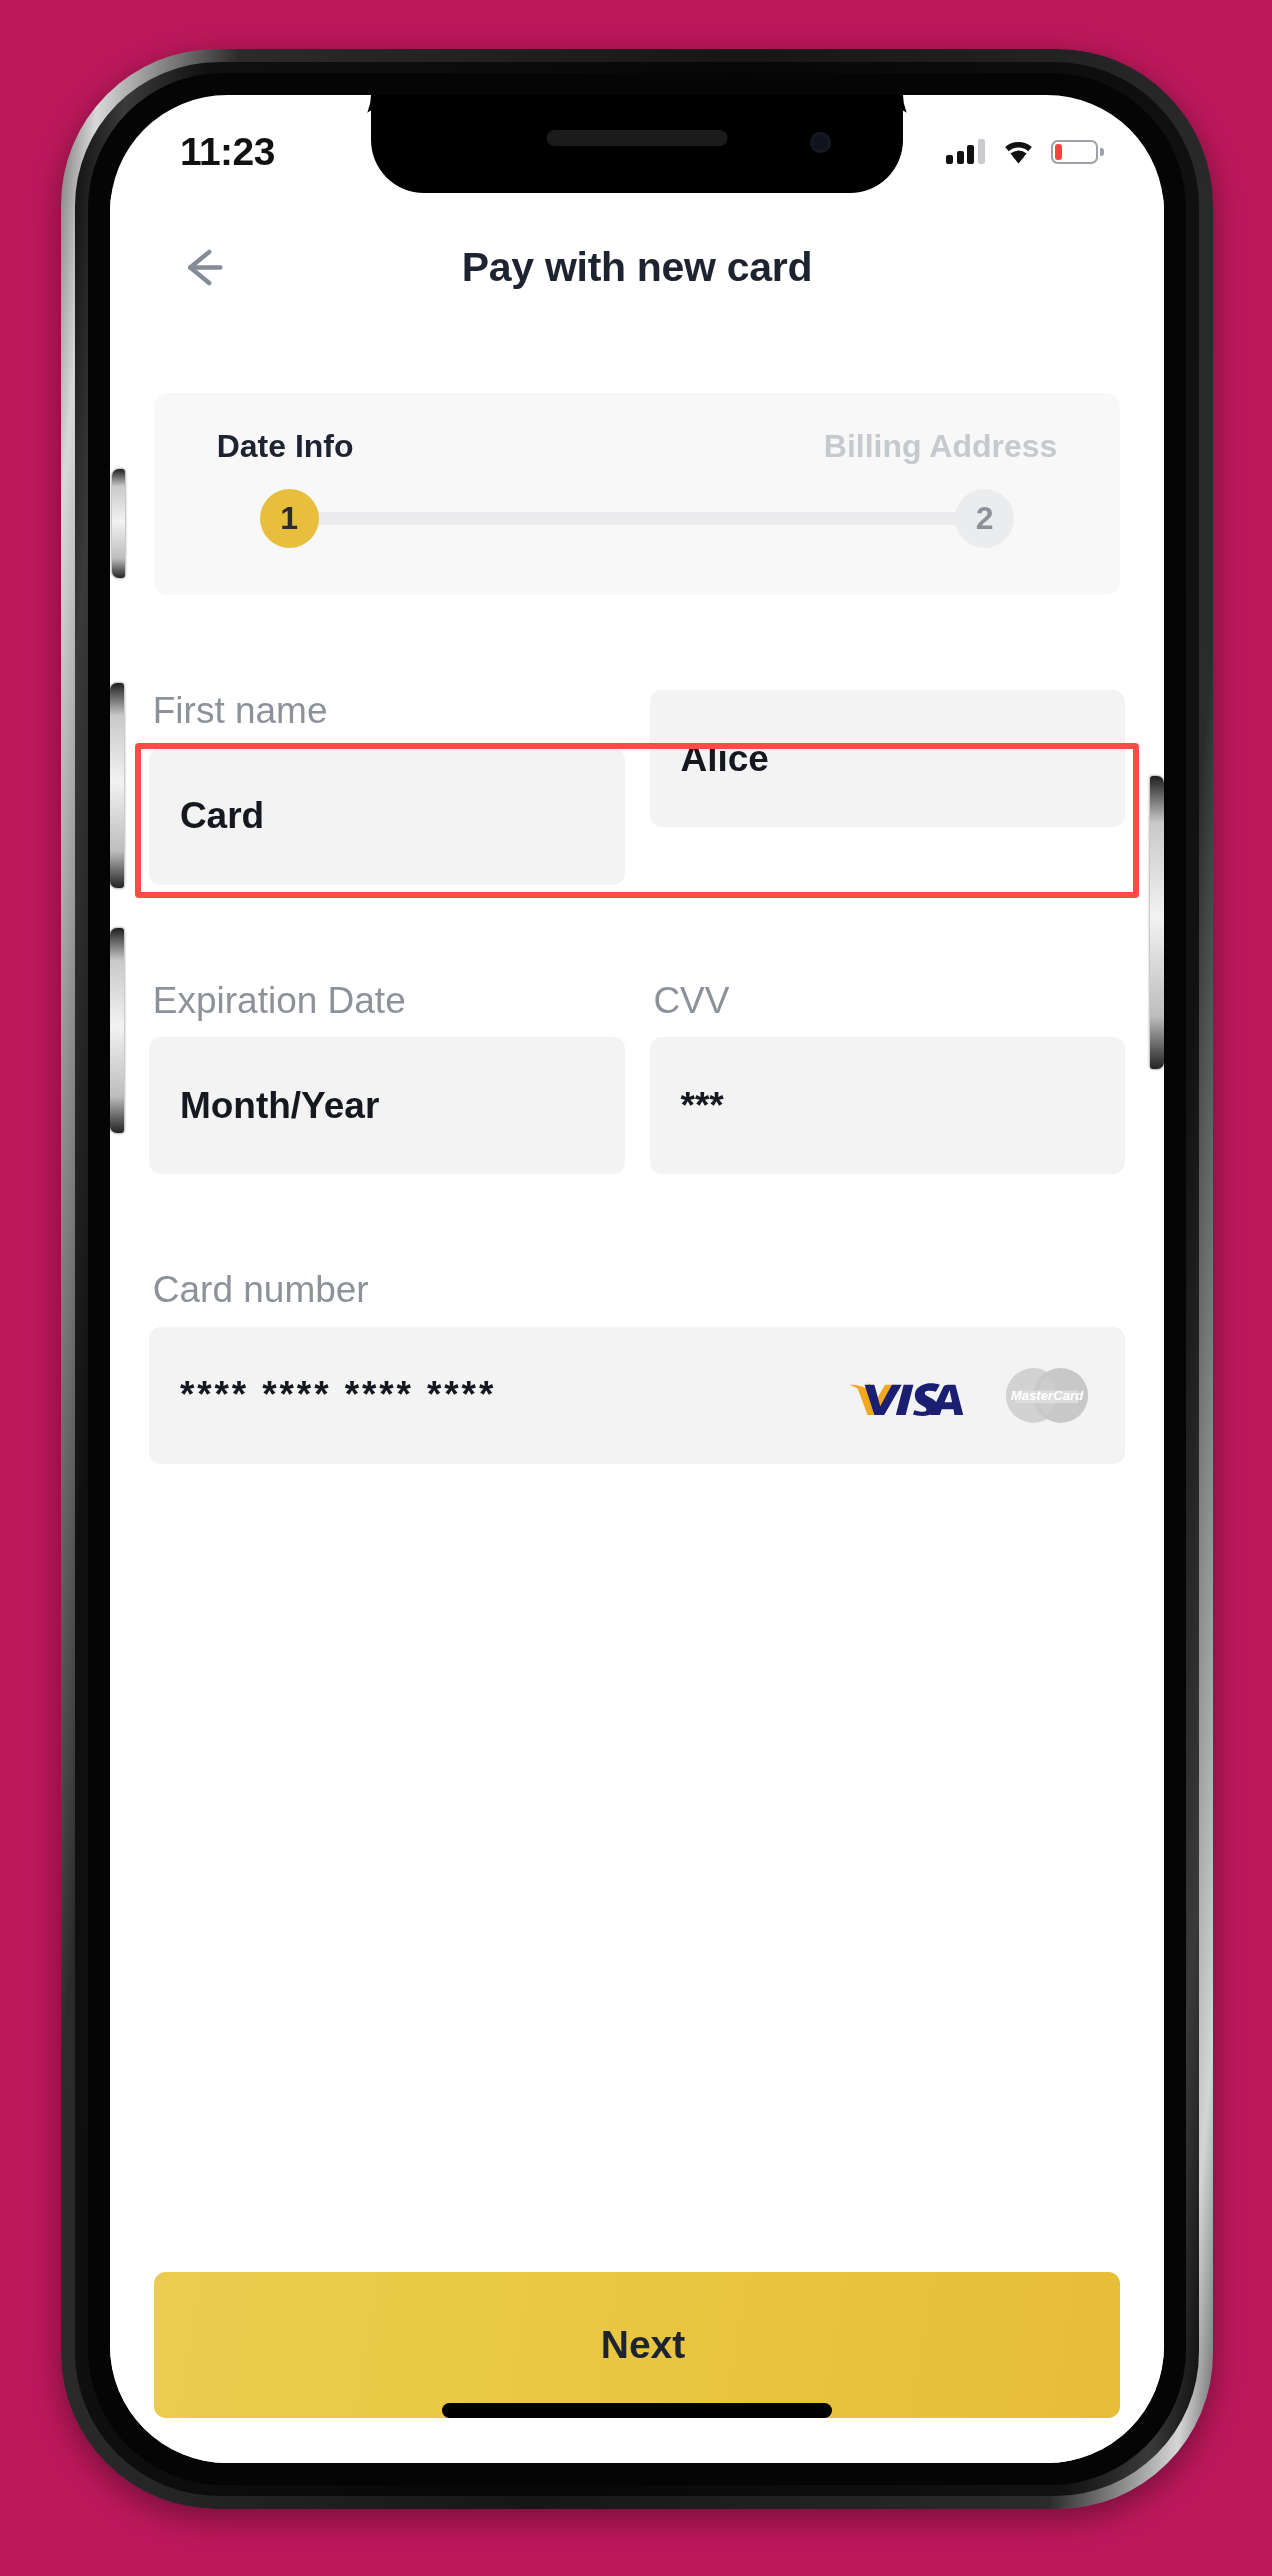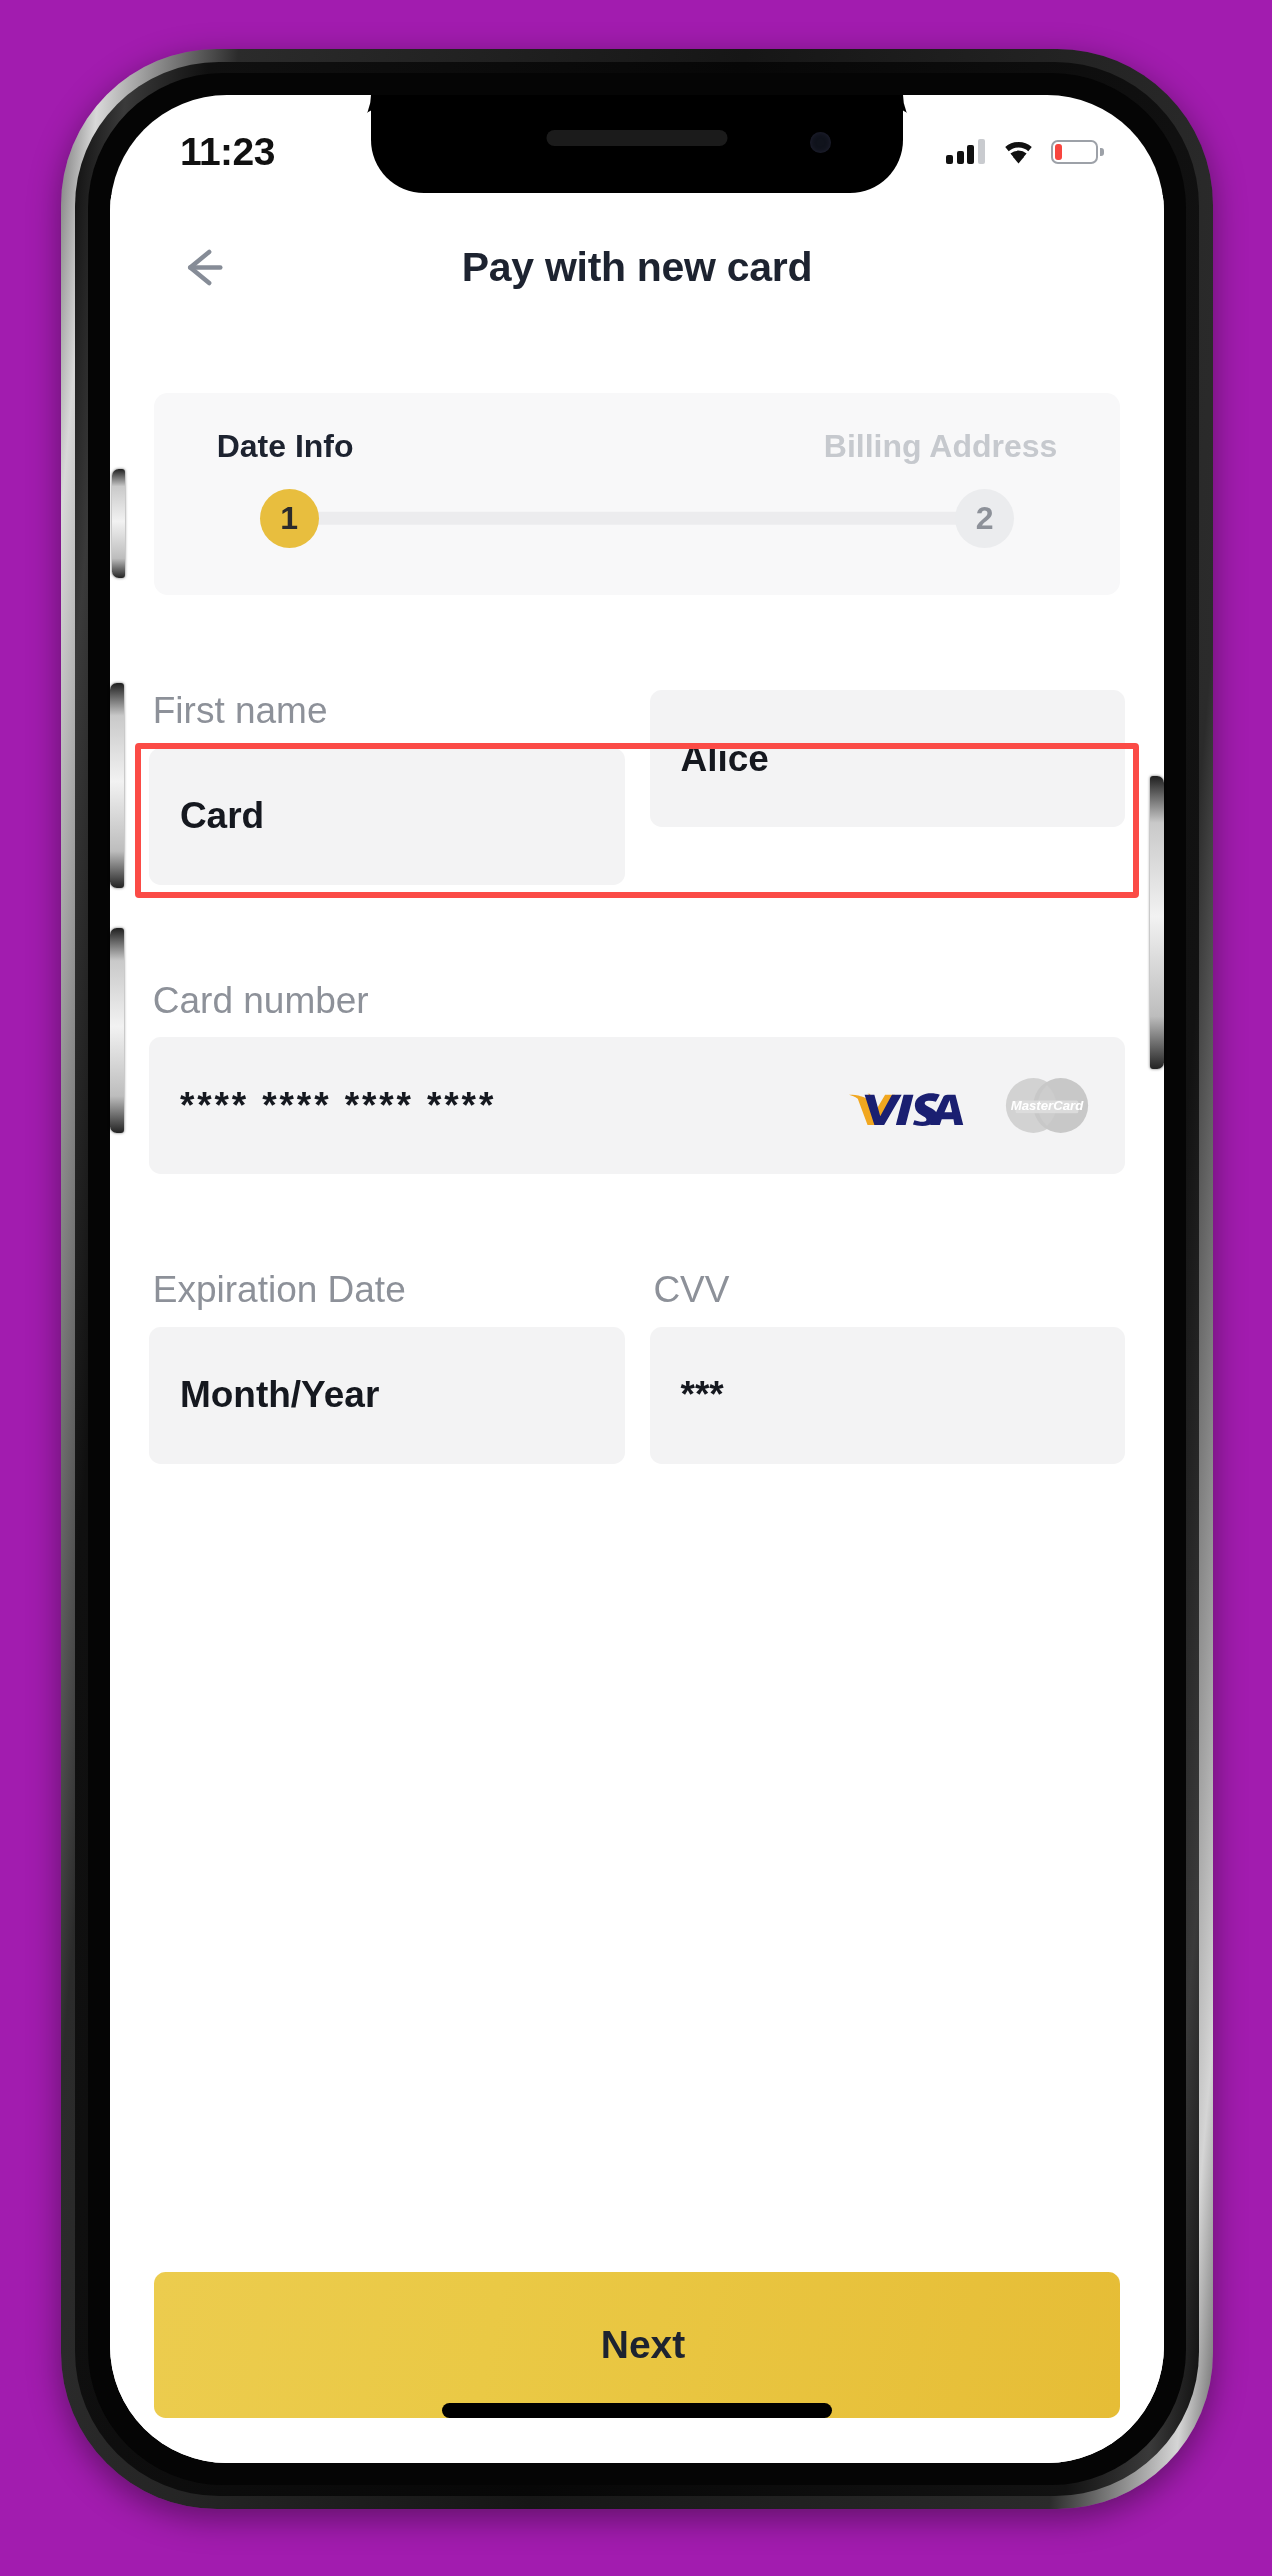--- a/index.html
+++ b/index.html
@@ -5,21 +5,21 @@
   * { box-sizing: border-box; margin: 0; padding: 0; }
   html, body {
     width: 1273px; height: 2576px;
     background: #ffffff;
     font-family: "Liberation Sans", sans-serif;
     overflow: hidden;
   }
   .stage {
     position: relative;
     width: 1273px; height: 2576px;
-    background: #a21caf;
+    background: #be185d;
   }
 
   
   .phone-outer {
     position: absolute;
     left: 61px; top: 49px;
     width: 1152px; height: 2460px;
     border-radius: 156px;
     background: linear-gradient(95deg,#6a6a6a 0%,#d8d8d8 3%,#8e8e8e 7%,#2b2b2b 13%,#161616 50%,#2b2b2b 88%,#9a9a9a 94%,#d5d5d5 97%,#5d5d5d 100%);
     box-shadow: 0 9.8px 33px rgba(0,0,0,.40);
@@ -281,20 +281,33 @@
               <div class="field-row">
                 <div class="field">
                   <div class="field-label">First name</div>
                   <div class="field-box">Card</div>
                 </div>
                 <div class="field">
                   <div class="field-box">Alice</div>
                 </div>
               </div>
               <div class="highlight"></div>
+            </div>
+
+            <div class="field-group">
+              <div class="field-row">
+                <div class="field">
+                  <div class="field-label">Expiration Date</div>
+                  <div class="field-box placeholder">Month/Year</div>
+                </div>
+                <div class="field">
+                  <div class="field-label">CVV</div>
+                  <div class="field-box">***</div>
+                </div>
+              </div>
             </div>
 
             <div class="field-group">
               <div class="field-label">Card number</div>
               <div class="field-box card-row">
                 <span class="masked">**** **** **** ****</span>
                 <span class="card-brands">
                   <svg class="visa" viewBox="0 0 128 44">
                     <path d="M2 10 L20 10 L26 14 L22 10 Z" fill="#f1a720"></path>
                     <path d="M1 11 C10 11 17 13 21 17 L25 33 L38 11 L48 11 L30 42 L20 42 L10 15 C7 13 4 12 1 11 Z" fill="#f1a720"></path>
@@ -308,33 +321,20 @@
                     <circle cx="34" cy="29" r="28" fill="#d2d2d2"></circle>
                     <circle cx="62" cy="29" r="28" fill="#c8c8c8"></circle>
                     <path d="M48 8 a28 28 0 0 0 0 42 a28 28 0 0 0 0 -42 Z" fill="#cdcdcd"></path>
                     <rect x="16" y="24" width="64" height="13" rx="2" fill="#dedede" opacity=".85"></rect>
                     <text x="48" y="34" text-anchor="middle" font-family="Liberation Sans, sans-serif" font-size="13.5" font-weight="700" font-style="italic" fill="#ffffff">MasterCard</text>
                   </svg>
                 </span>
               </div>
             </div>
 
-            <div class="field-group">
-              <div class="field-row">
-                <div class="field">
-                  <div class="field-label">Expiration Date</div>
-                  <div class="field-box placeholder">Month/Year</div>
-                </div>
-                <div class="field">
-                  <div class="field-label">CVV</div>
-                  <div class="field-box">***</div>
-                </div>
-              </div>
-            </div>
-
             <div class="spacer"></div>
 
             <button class="next-btn">Next</button>
           </div>
 
           <div class="home-indicator"></div>
         </div>
 
       </div>
     </div>

